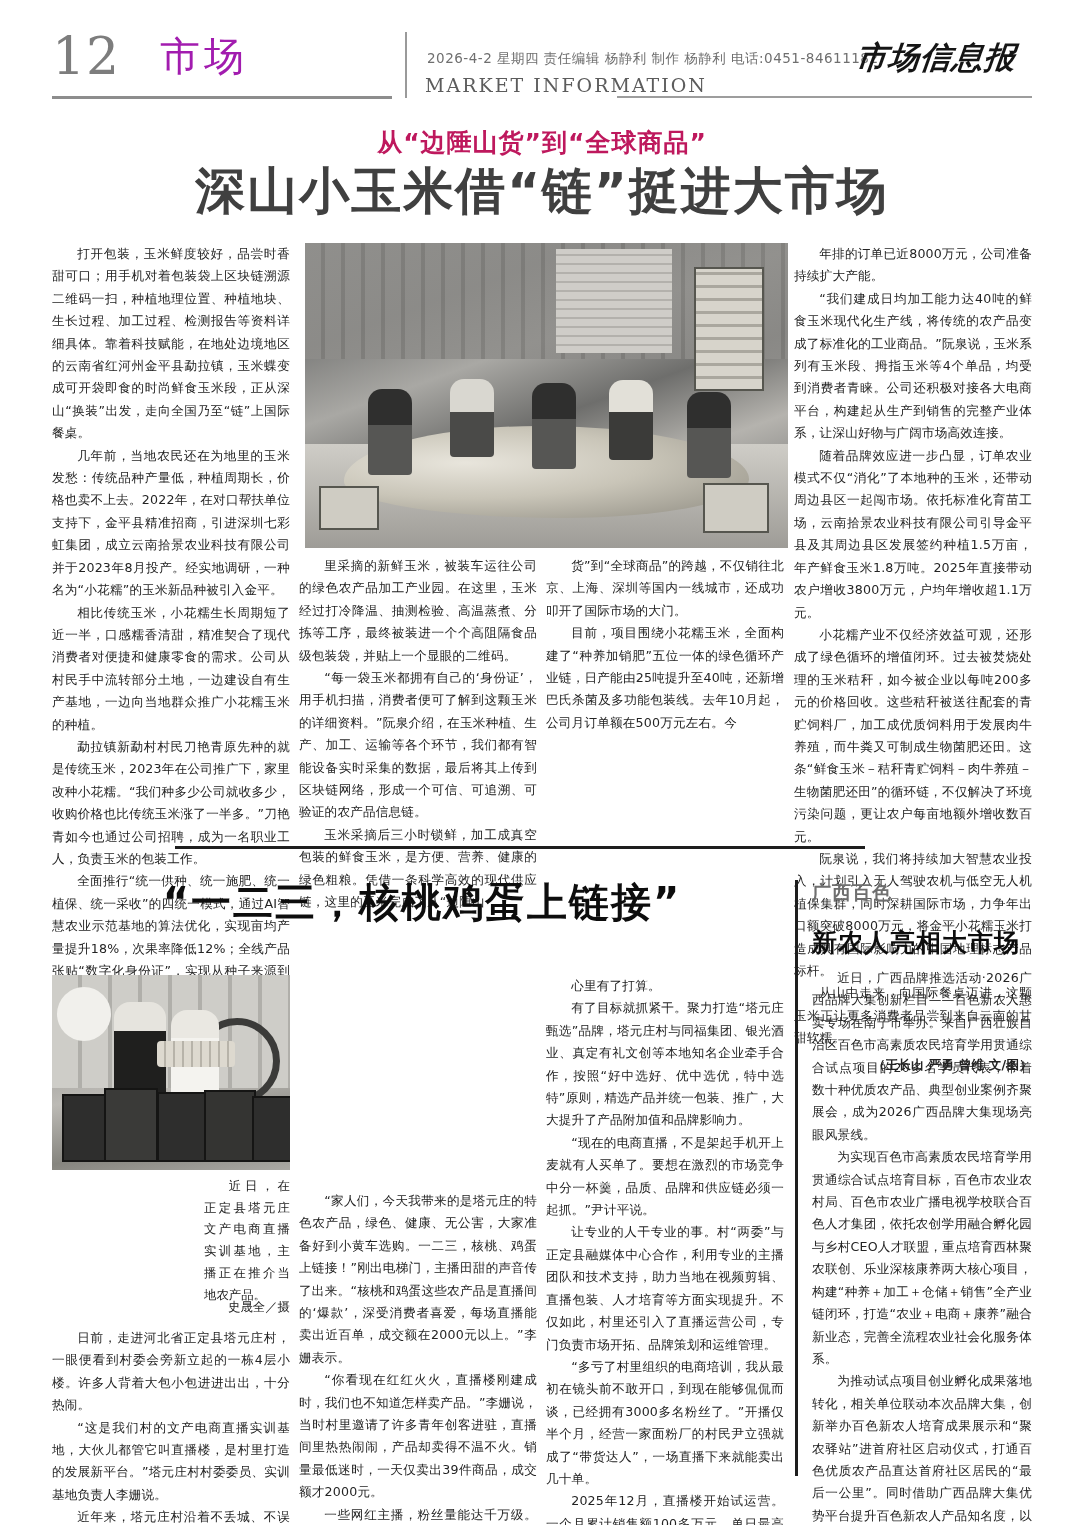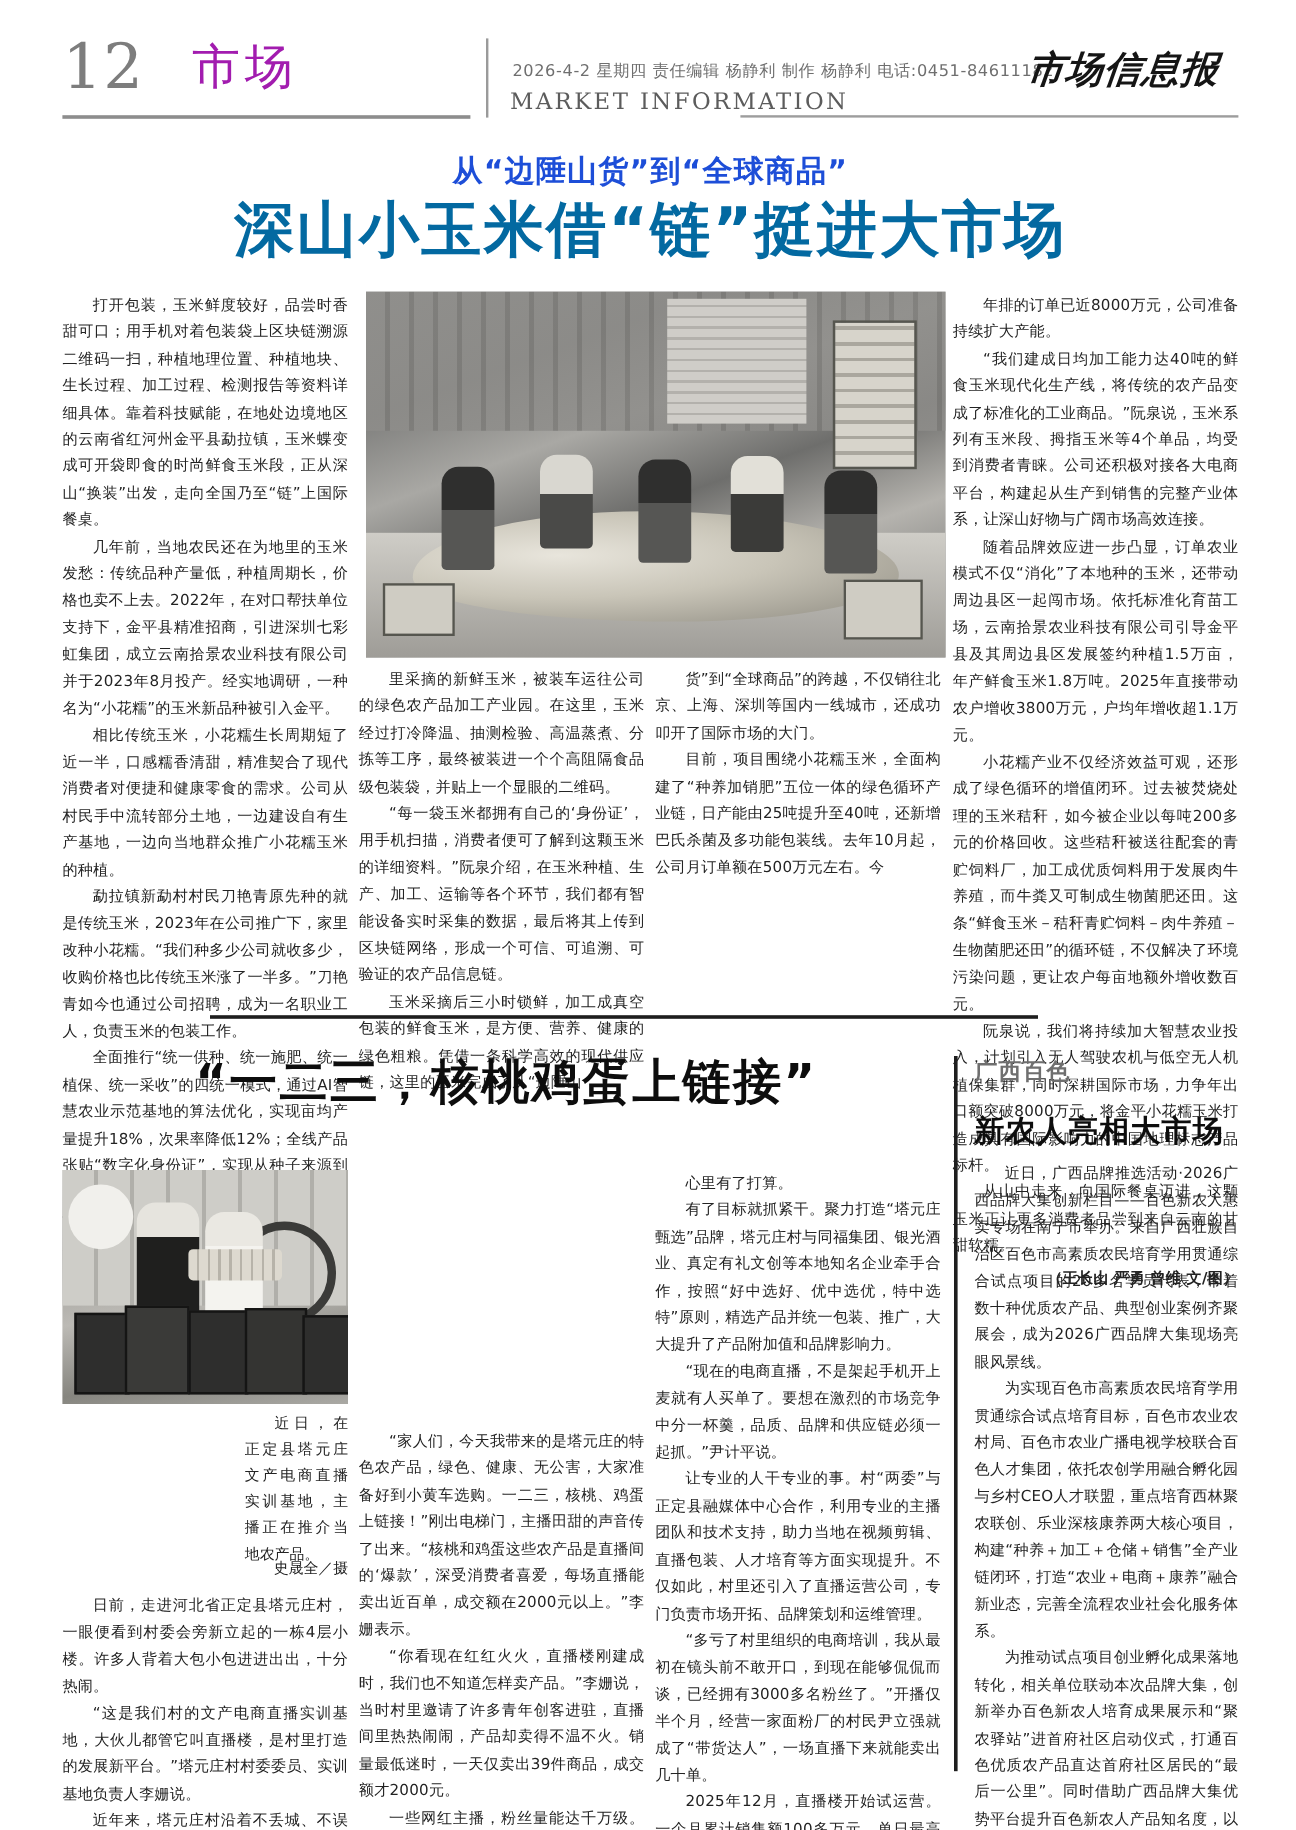--- a/index.html
+++ b/index.html
@@ -71,29 +71,29 @@
     transform:skewX(-6deg);
   }
 
   
   .a1{
     position:absolute;left:52px;top:126px;width:980px;
   }
   .a1-shoulder{
     text-align:center;
     font-size:25px;font-weight:700;
-    color:#1d4ed8;
+    color:#be185d;
     letter-spacing:1px;
     font-family:"DejaVu Sans","Liberation Sans",sans-serif;
     margin:0 0 4px 0;
   }
   .a1-head{
     text-align:center;
     font-size:50px;font-weight:700;
-    color:#0369a1;
+    color:#404040;
     letter-spacing:2px;
     line-height:1.12;
     font-family:"DejaVu Sans","Liberation Sans",sans-serif;
     margin:0;
   }
 
   
   .a1-body{
     position:absolute;left:52px;top:243px;width:980px;height:570px;
   }

